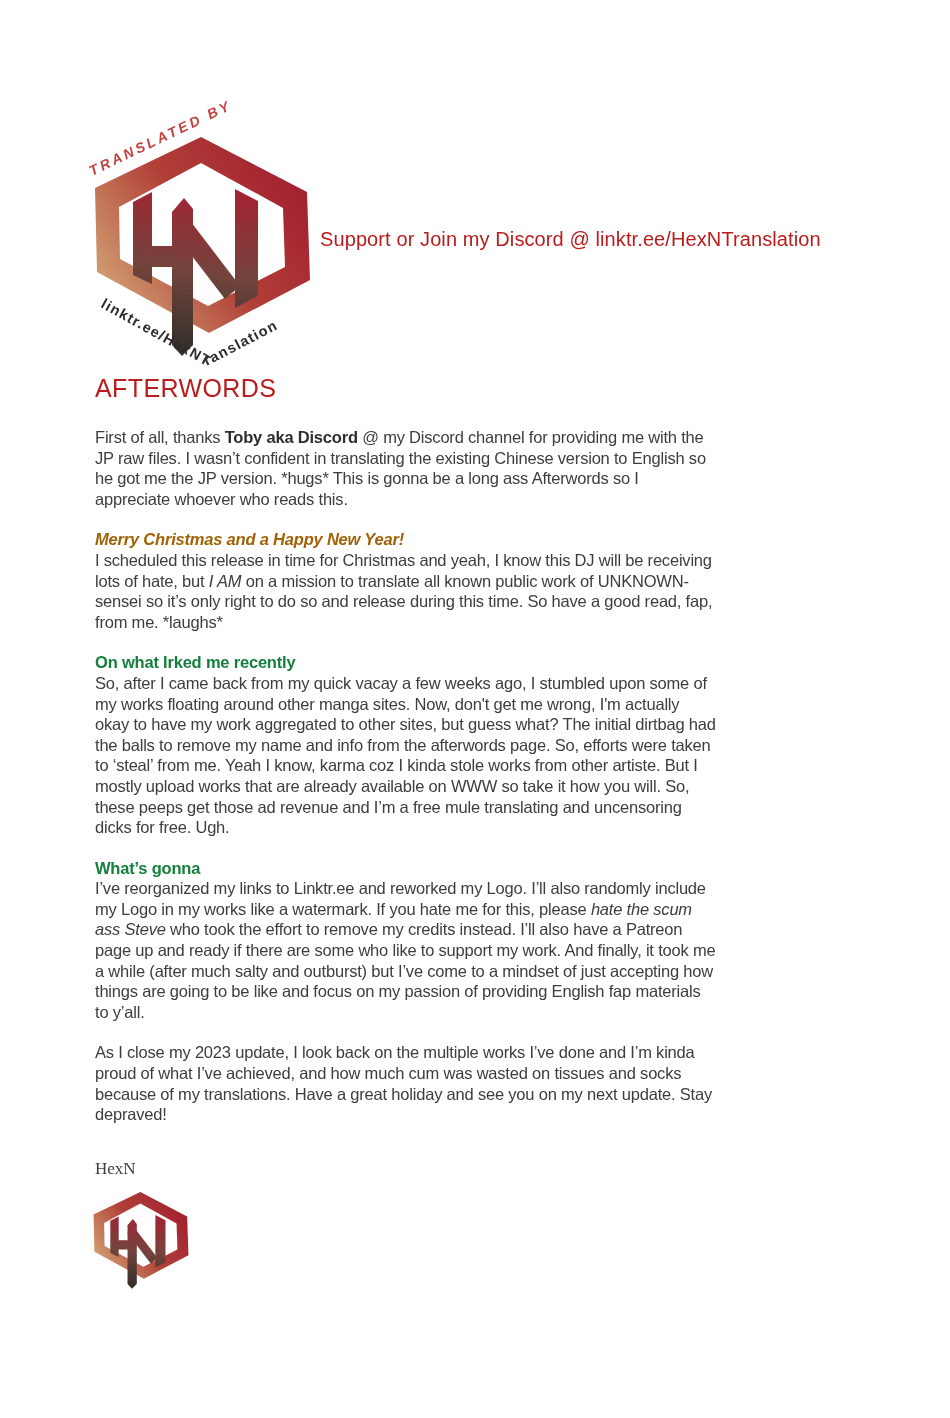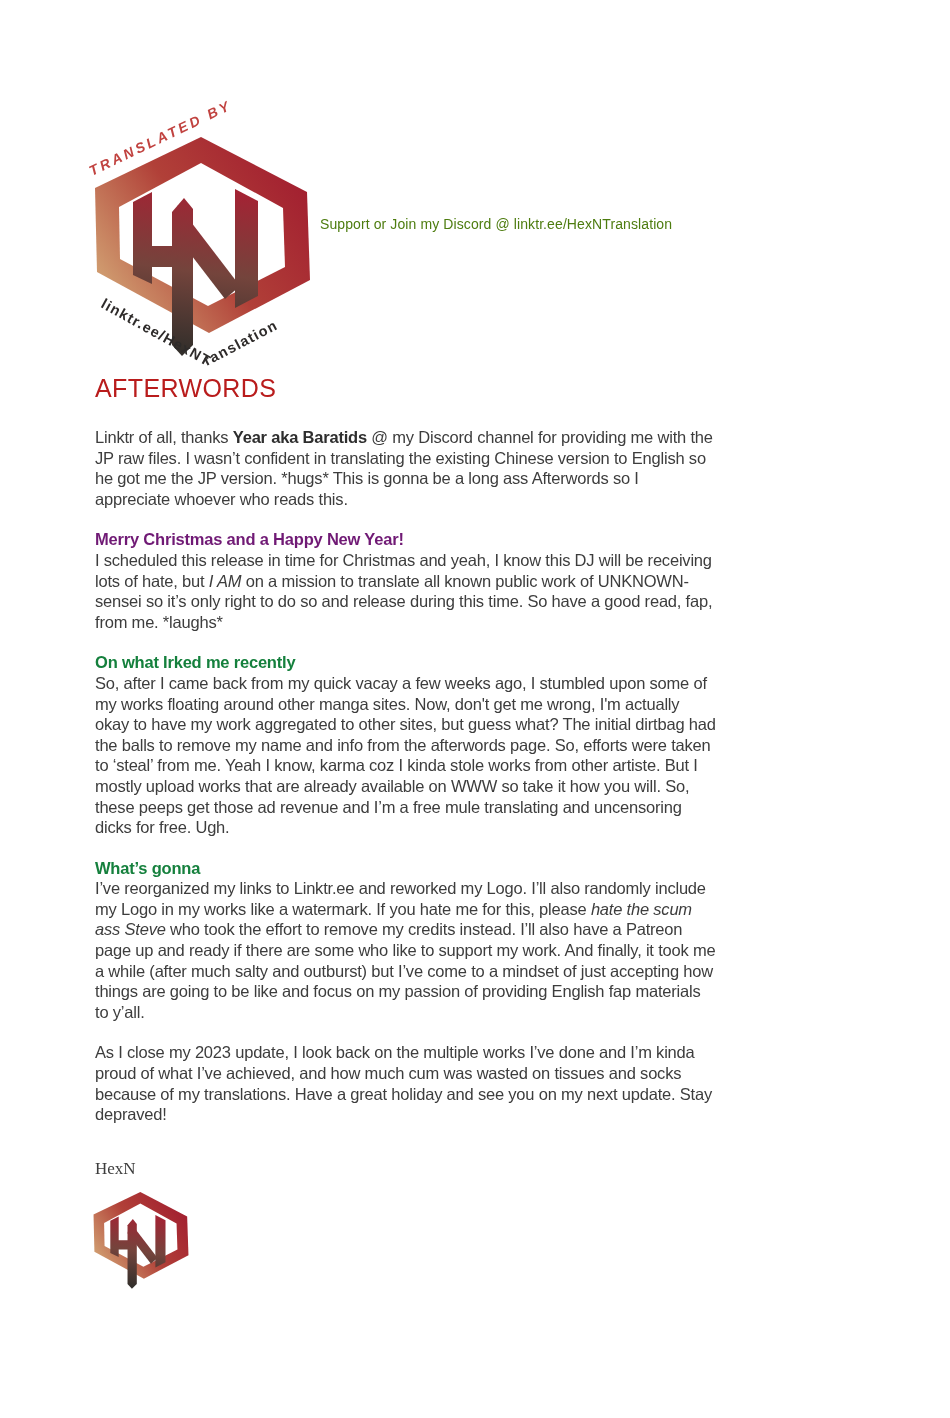--- a/index.html
+++ b/index.html
@@ -18,23 +18,23 @@
   .logo-big {
     position: absolute;
     left: 85px;
     top: 95px;
     width: 235px;
     height: 277px;
   }
   .support-line {
     position: absolute;
     left: 320px;
-    top: 216px;
-    font-size: 14px;
-    color: #4d7c0f;
+    top: 228px;
+    font-size: 20px;
+    color: #b91c1c;
     letter-spacing: 0.1px;
     white-space: nowrap;
   }
   .content {
     position: absolute;
     left: 95px;
     top: 374px;
     width: 622px;
   }
   .page-title {
@@ -51,21 +51,21 @@
     color: #3d3d3d;
   }
   p.body-text { margin: 0 0 20px 0; }
   .section { margin: 0 0 20px 0; }
   .section p.body-text { margin: 0; }
   .section-heading {
     font-weight: 700;
     color: #15803d;
     margin: 0;
   }
-  .section-heading.red { color: #701a75; }
+  .section-heading.red { color: #a16207; font-style: italic; }
   .sig {
     font-size: 17px;
     color: #3d3d3d;
     margin: 3px 0 10px 0;
     font-family: Liberation Serif, serif;
   }
   .logo-small {
     display: block;
     margin-left: -6px;
     width: 104px;
@@ -110,21 +110,21 @@
       <textPath href="#arcBot1" startOffset="8">linktr.ee/HexNTranslation</textPath>
     </text>
   </svg>
 
   <div class="support-line">Support or Join my Discord @ linktr.ee/HexNTranslation</div>
 
   <div class="content">
 
     <h1 class="page-title">AFTERWORDS</h1>
 
-    <p class="body-text"><span>Linktr of all, thanks </span><b class="inline-bold">Year aka Baratids</b><span> @ my Discord channel for providing me with the JP raw files. I wasn’t confident in translating the existing Chinese version to English so he got me the JP version. *hugs* This is gonna be a long ass Afterwords so I appreciate whoever who reads this.</span></p>
+    <p class="body-text"><span>First of all, thanks </span><b class="inline-bold">Toby aka Discord</b><span> @ my Discord channel for providing me with the JP raw files. I wasn’t confident in translating the existing Chinese version to English so he got me the JP version. *hugs* This is gonna be a long ass Afterwords so I appreciate whoever who reads this.</span></p>
 
     <div class="section">
       <div class="section-heading red">Merry Christmas and a Happy New Year!</div>
       <p class="body-text"><span>I scheduled this release in time for Christmas and yeah, I know this DJ will be receiving lots of hate, but </span><i class="inline-italic">I AM</i><span> on a mission to translate all known public work of UNKNOWN-sensei so it’s only right to do so and release during this time. So have a good read, fap, from me. *laughs*</span></p>
     </div>
 
     <div class="section">
       <div class="section-heading">On what Irked me recently</div>
       <p class="body-text">So, after I came back from my quick vacay a few weeks ago, I stumbled upon some of my works floating around other manga sites. Now, don't get me wrong, I'm actually okay to have my work aggregated to other sites, but guess what? The initial dirtbag had the balls to remove my name and info from the afterwords page. So, efforts were taken to ‘steal’ from me. Yeah I know, karma coz I kinda stole works from other artiste. But I mostly upload works that are already available on WWW so take it how you will. So, these peeps get those ad revenue and I’m a free mule translating and uncensoring dicks for free. Ugh.</p>
     </div>

